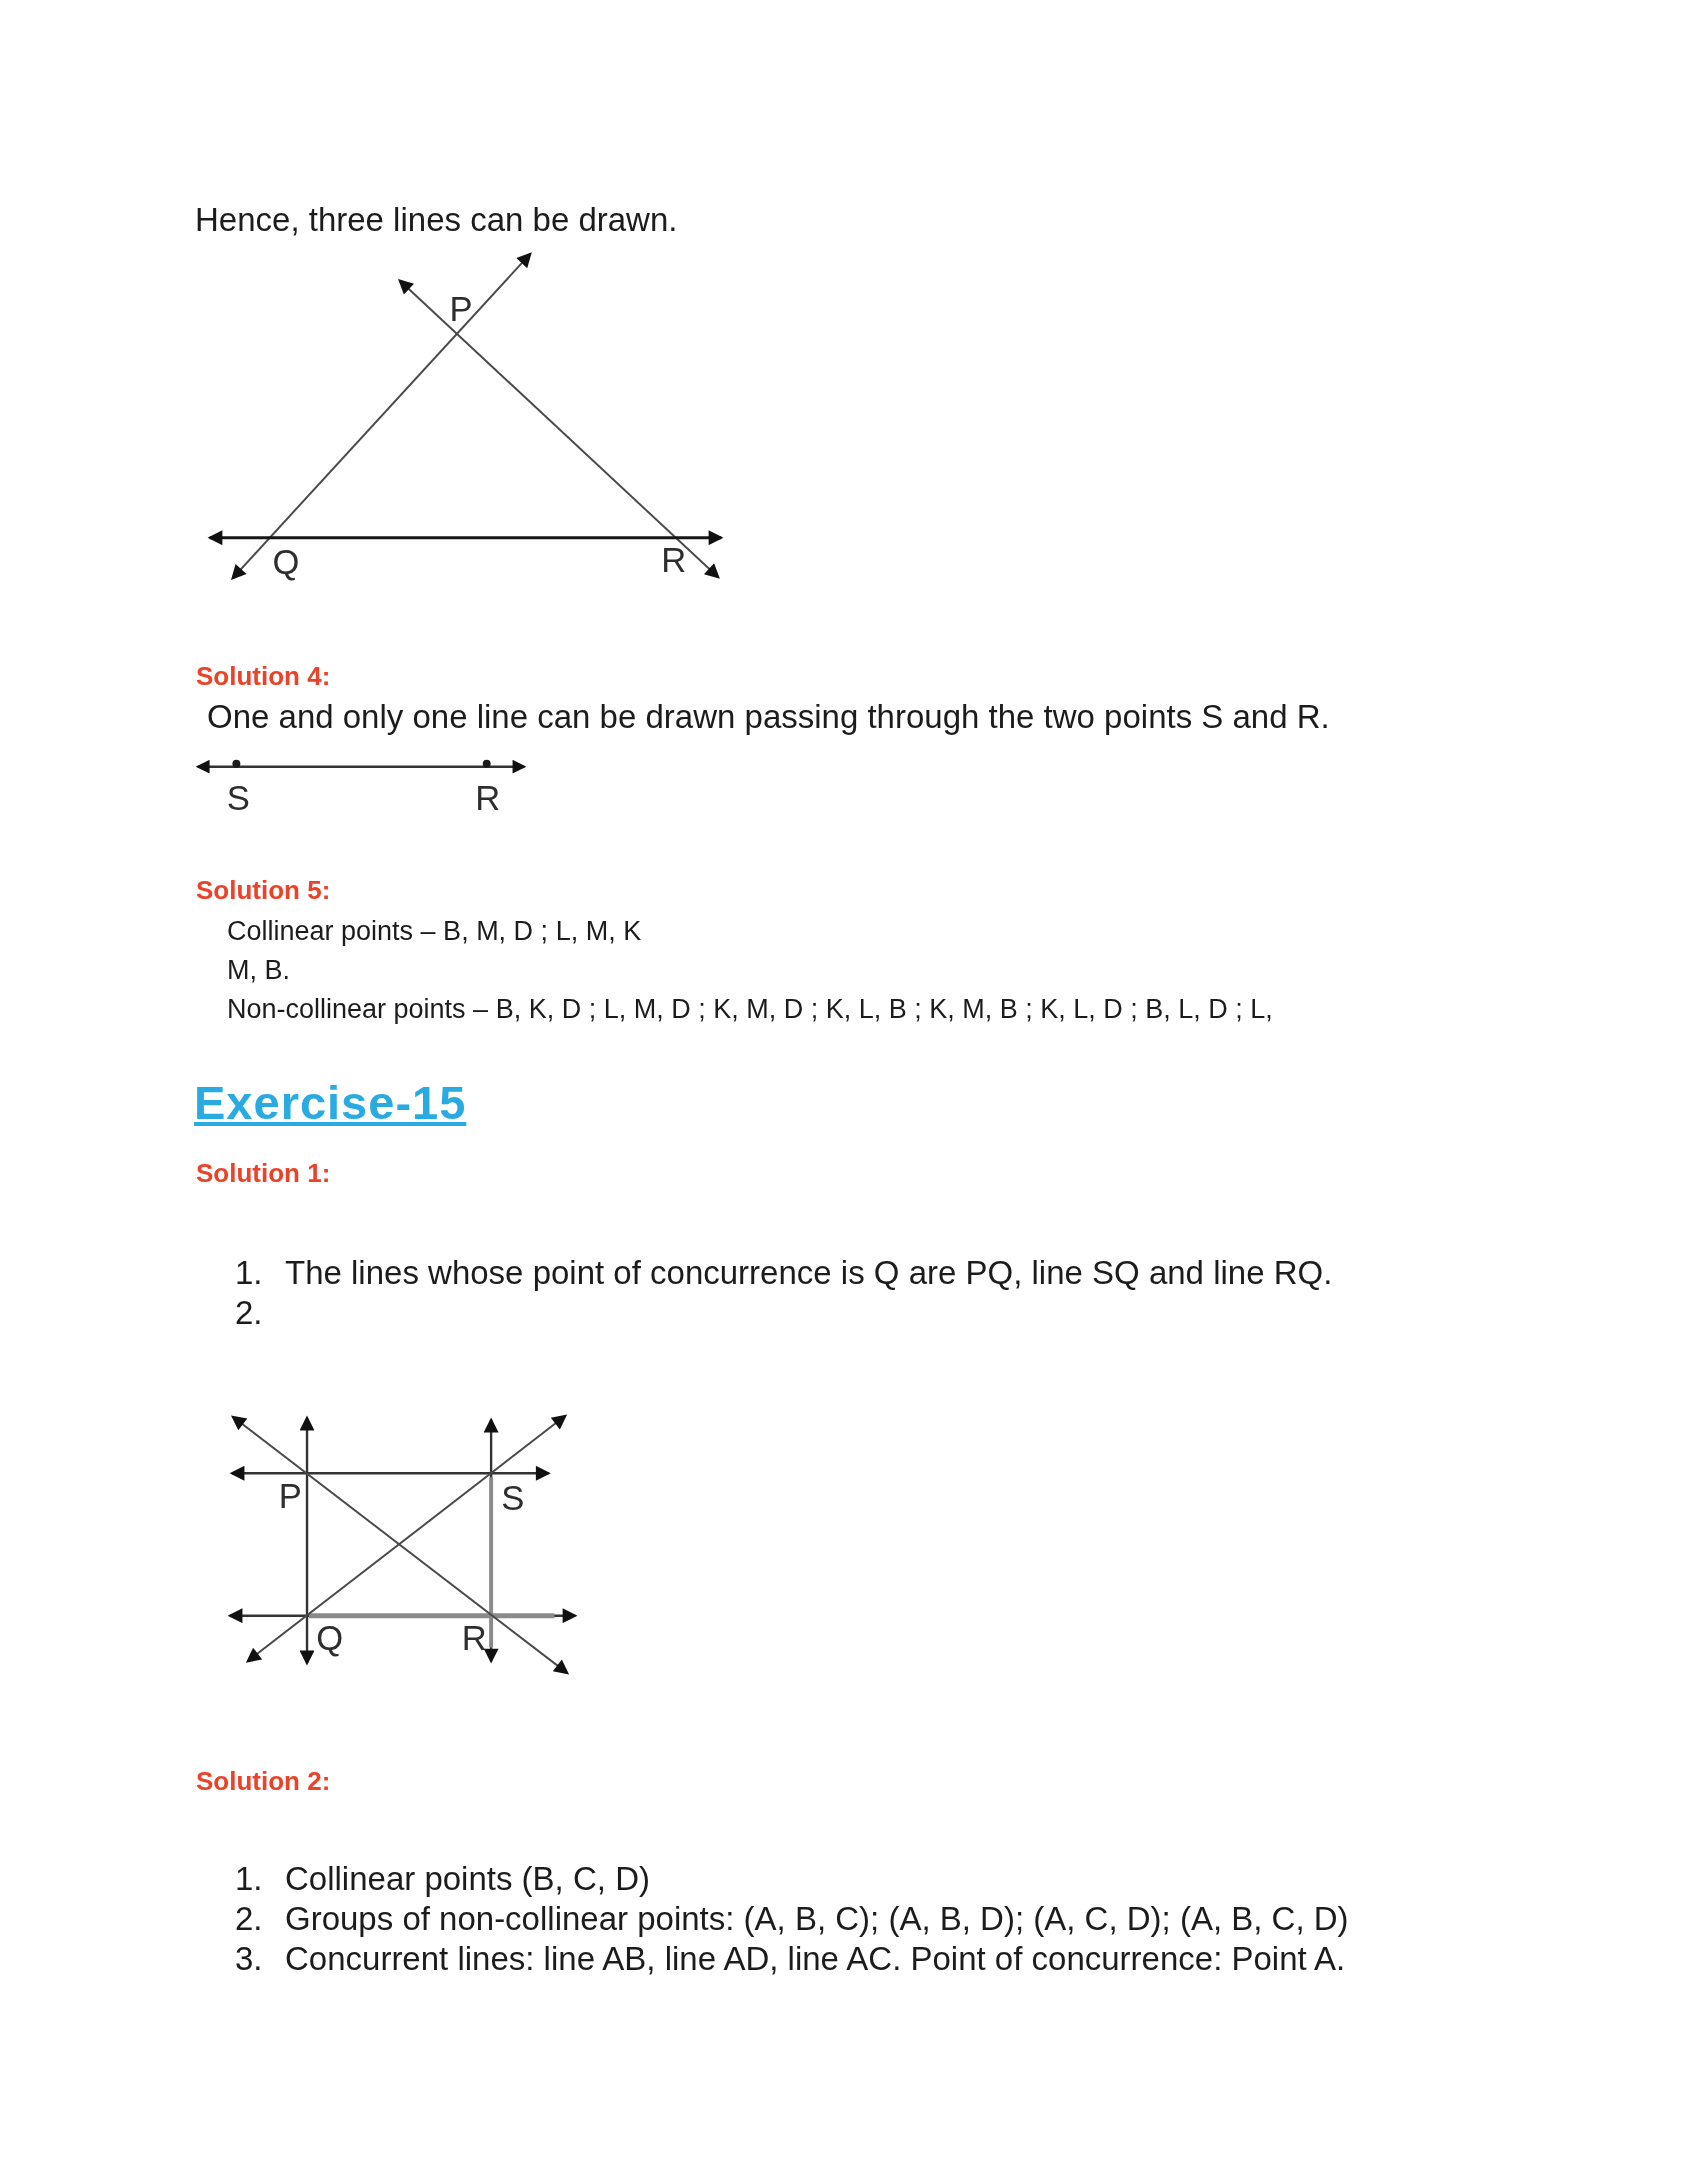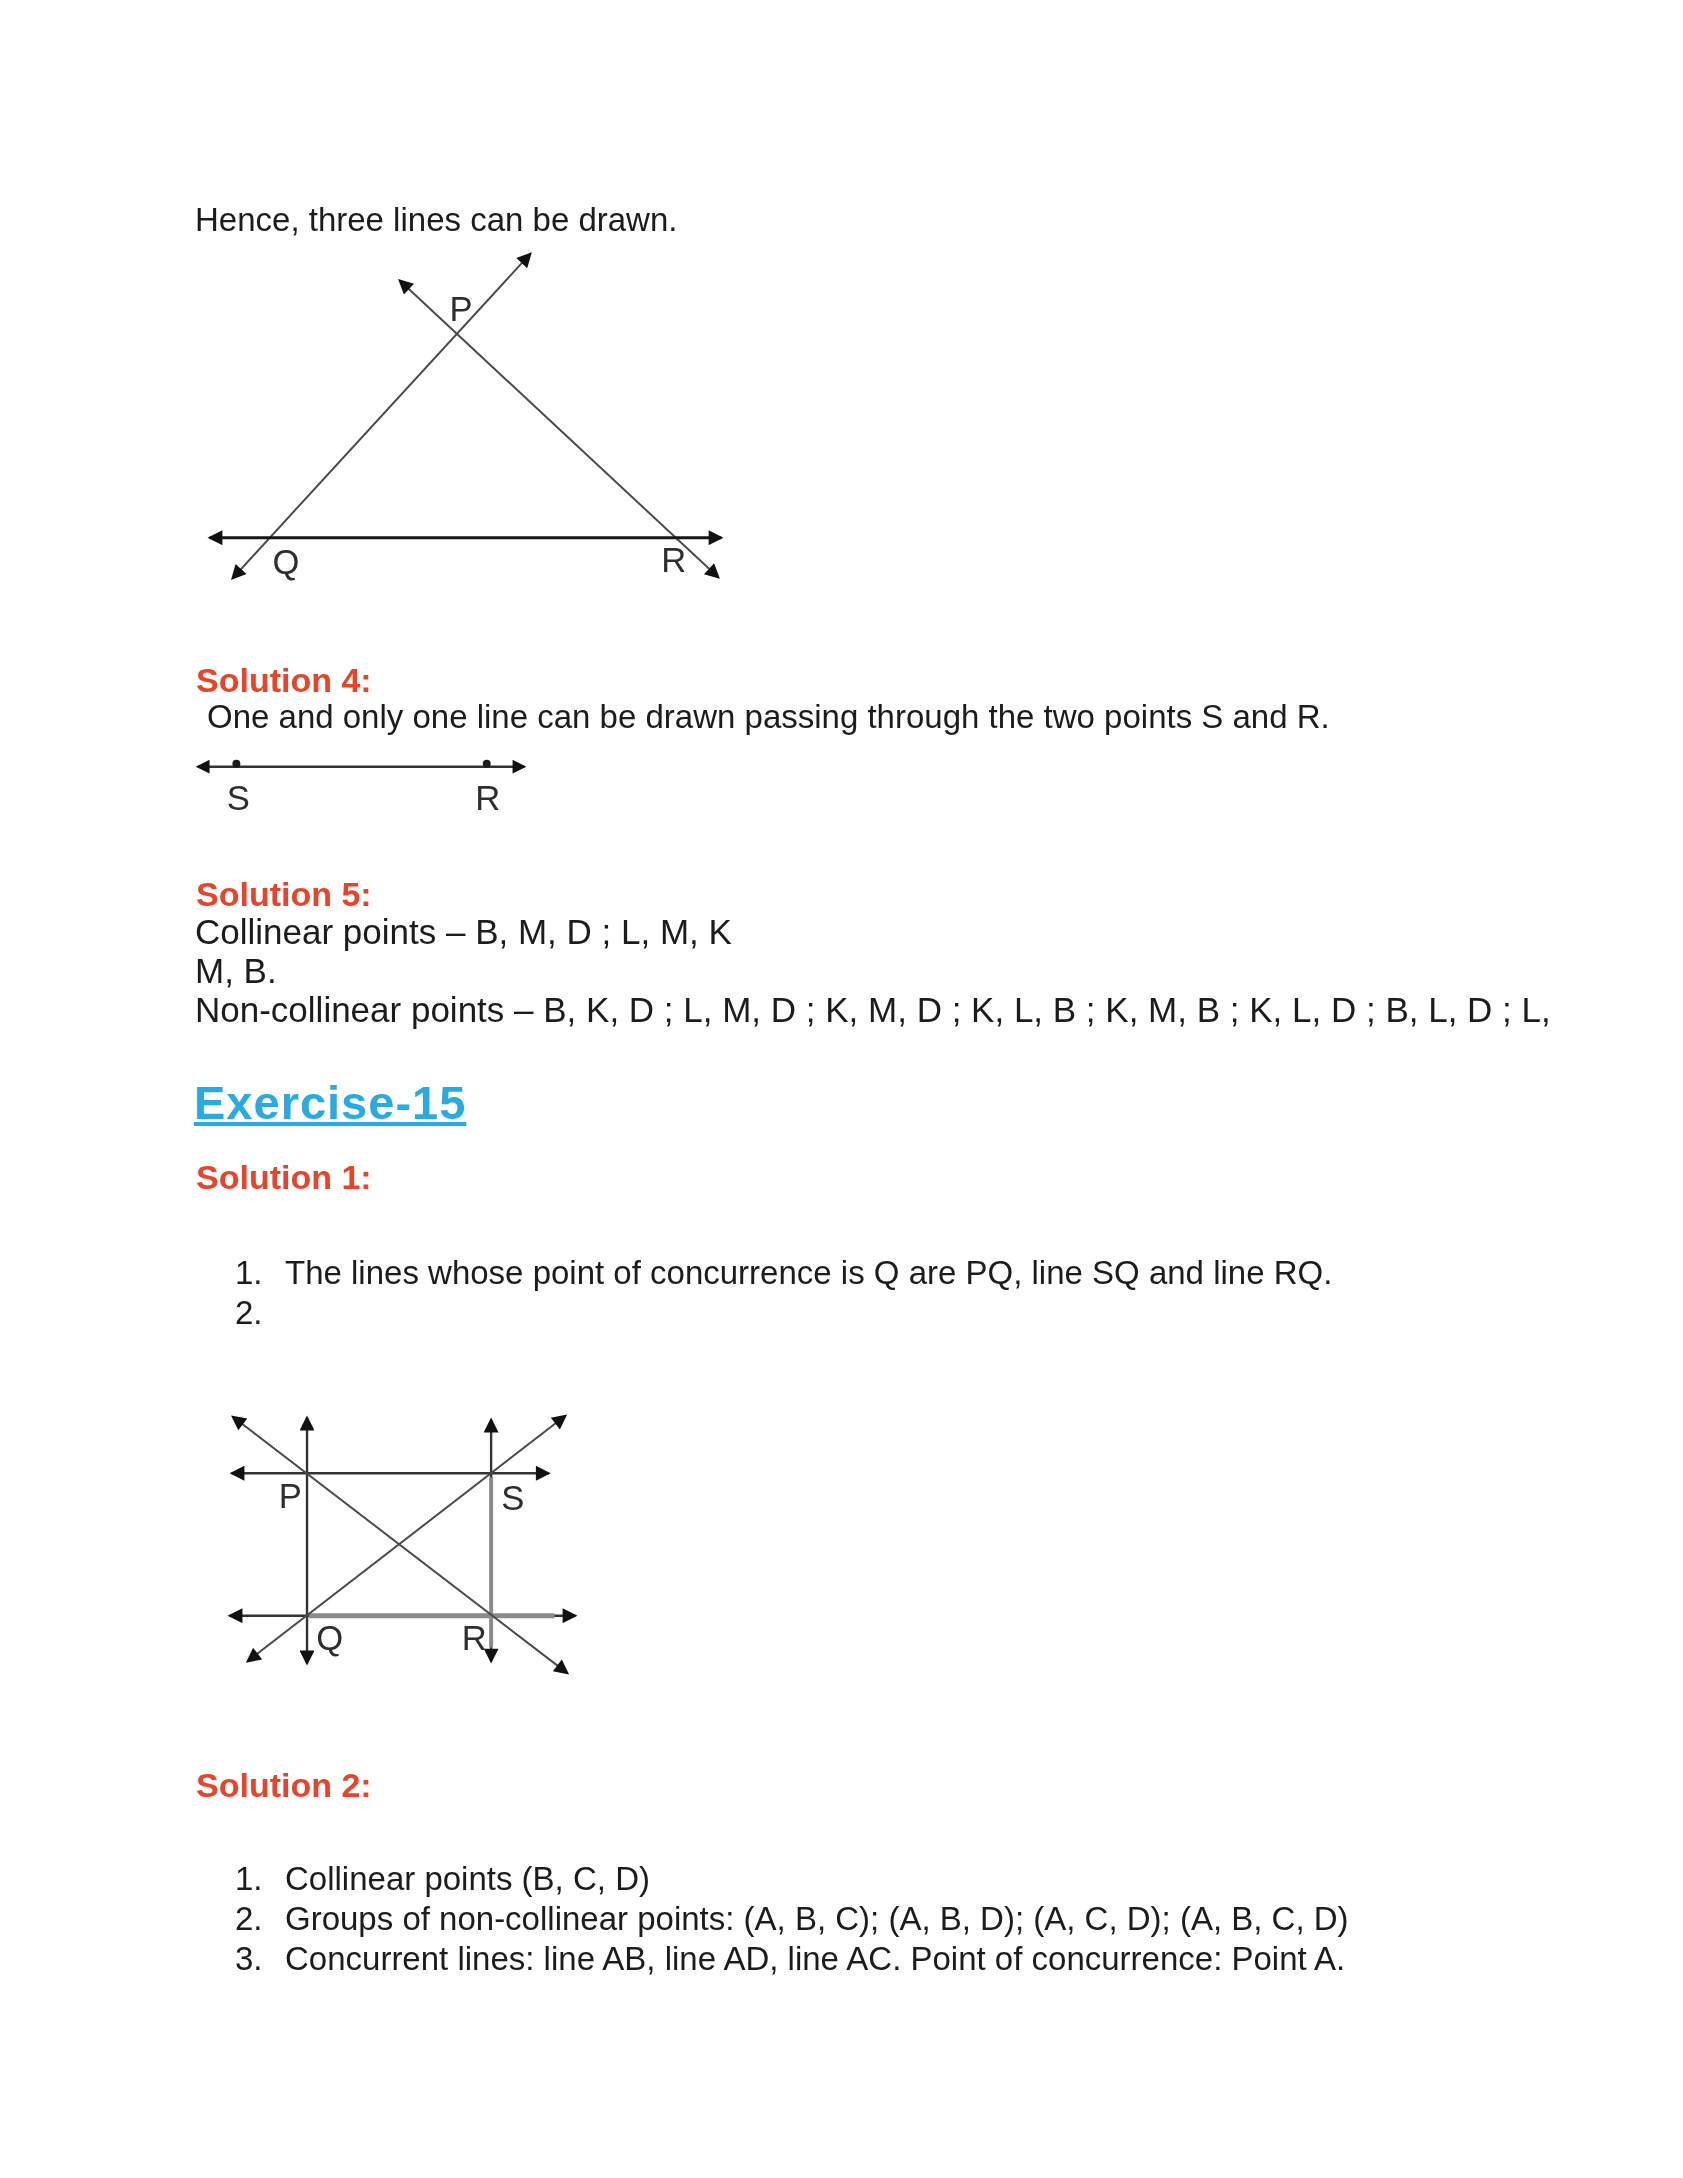--- a/index.html
+++ b/index.html
@@ -13,34 +13,34 @@
     overflow: hidden;
   }
   .abs { position: absolute; margin: 0; }
   .body-text {
     font-size: 33px;
     line-height: 40px;
     white-space: nowrap;
     color: #1c1c1c;
   }
   .sol-heading {
-    font-size: 34px;
+    font-size: 26px;
     font-weight: bold;
     color: #e9432a;
     white-space: nowrap;
   }
   .exercise-heading {
     font-size: 47px;
     font-weight: bold;
     color: #29abe2;
     white-space: nowrap;
     letter-spacing: 1px;
   }
   .multiline { white-space: nowrap; }
-  .multiline .tline { display: block; font-size: 35px; line-height: 39px; }
+  .multiline .tline { display: block; font-size: 27px; line-height: 39px; margin-left: 32px; }
   .num-list { display: flex; flex-direction: column; }
   .num-list .li { display: flex; font-size: 33px; line-height: 40px; white-space: nowrap; }
   .num-list .li .num { width: 50px; flex: 0 0 50px; }
   .diagram { position: absolute; overflow: visible; }
   .diagram text {
     font-family: "Liberation Sans", sans-serif;
     font-size: 35px;
     fill: #2e2e2e;
     text-anchor: middle;
   }

